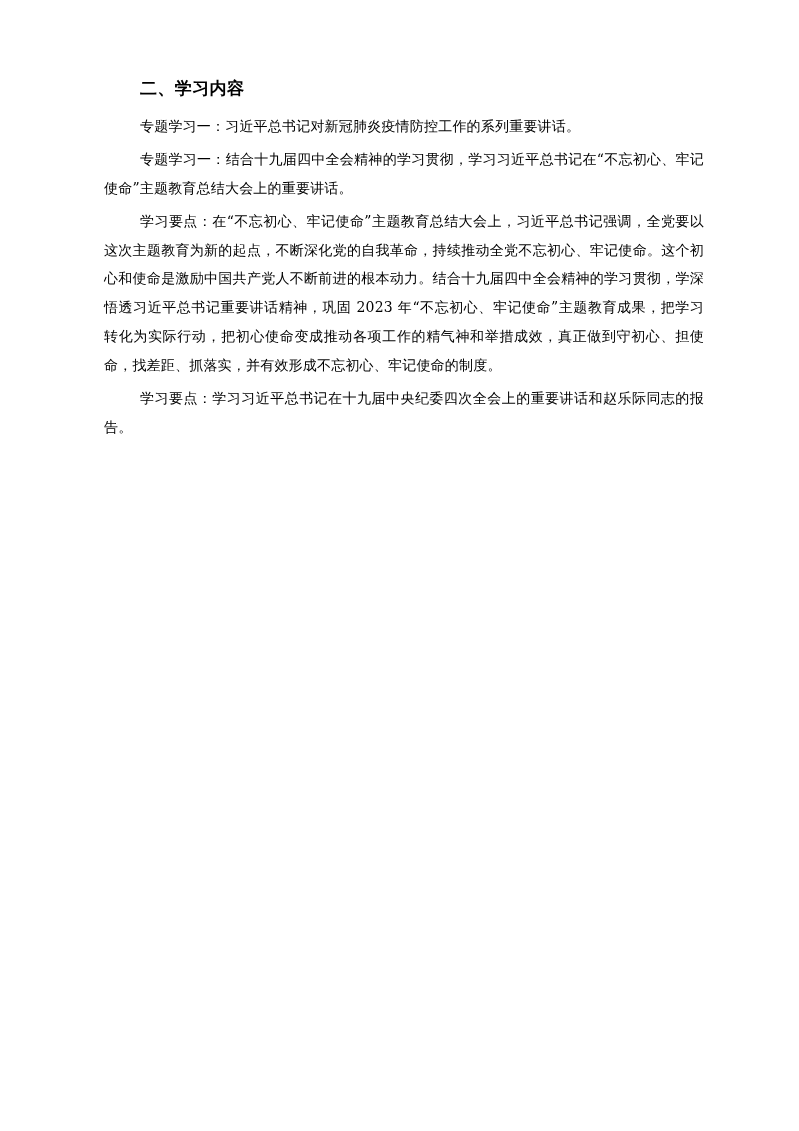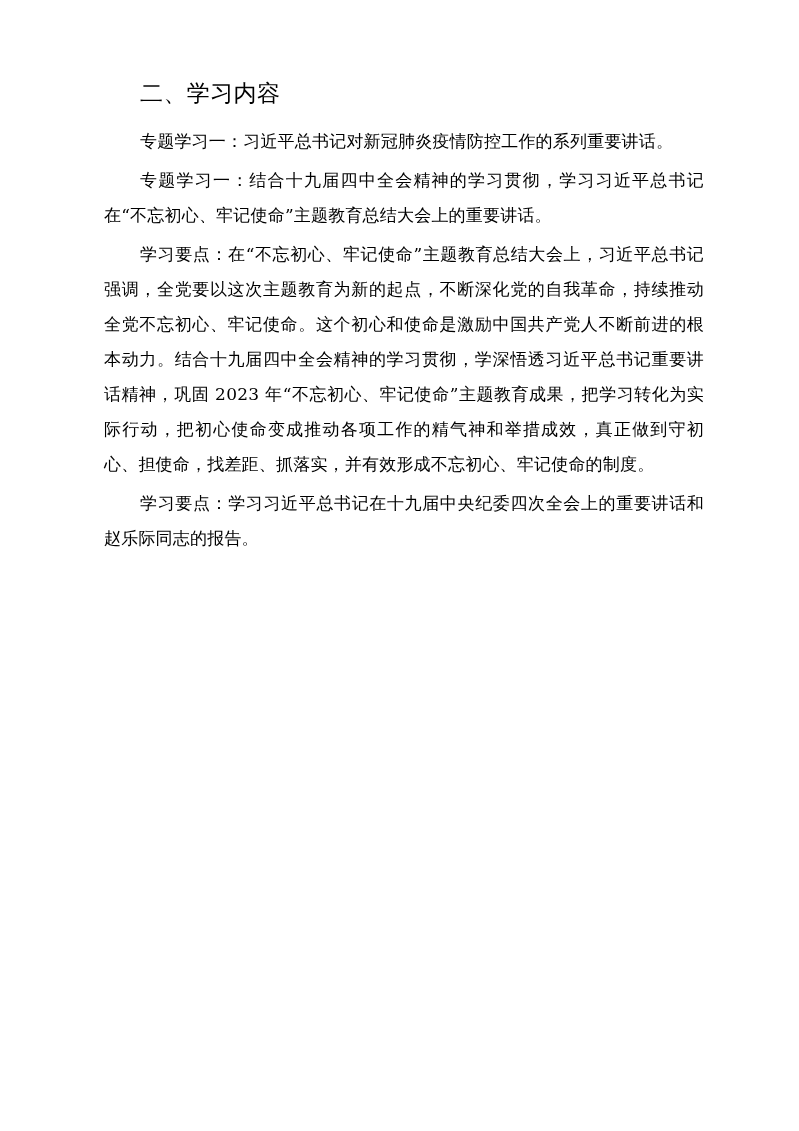--- a/index.html
+++ b/index.html
@@ -18,30 +18,30 @@
     box-sizing: border-box;
     overflow: hidden;
   }
   .doc-body {
     position: absolute;
     left: 104px;
     top: 72px;
     width: 600px;
   }
   .heading {
-    font-size: 23px;
-    font-weight: normal;
+    font-size: 17px;
+    font-weight: bold;
     letter-spacing: 0.4px;
     line-height: 1.9;
     margin: 0 0 8px 0;
     text-indent: 36px;
     color: #000;
   }
   .para {
-    font-size: 17px;
+    font-size: 14px;
     line-height: 2.06;
     margin: 0 0 4px 0;
     text-indent: 36px;
     text-align: justify;
     text-justify: inter-ideograph;
     color: #000;
     letter-spacing: 0.2px;
   }
 </style>
 </head>

